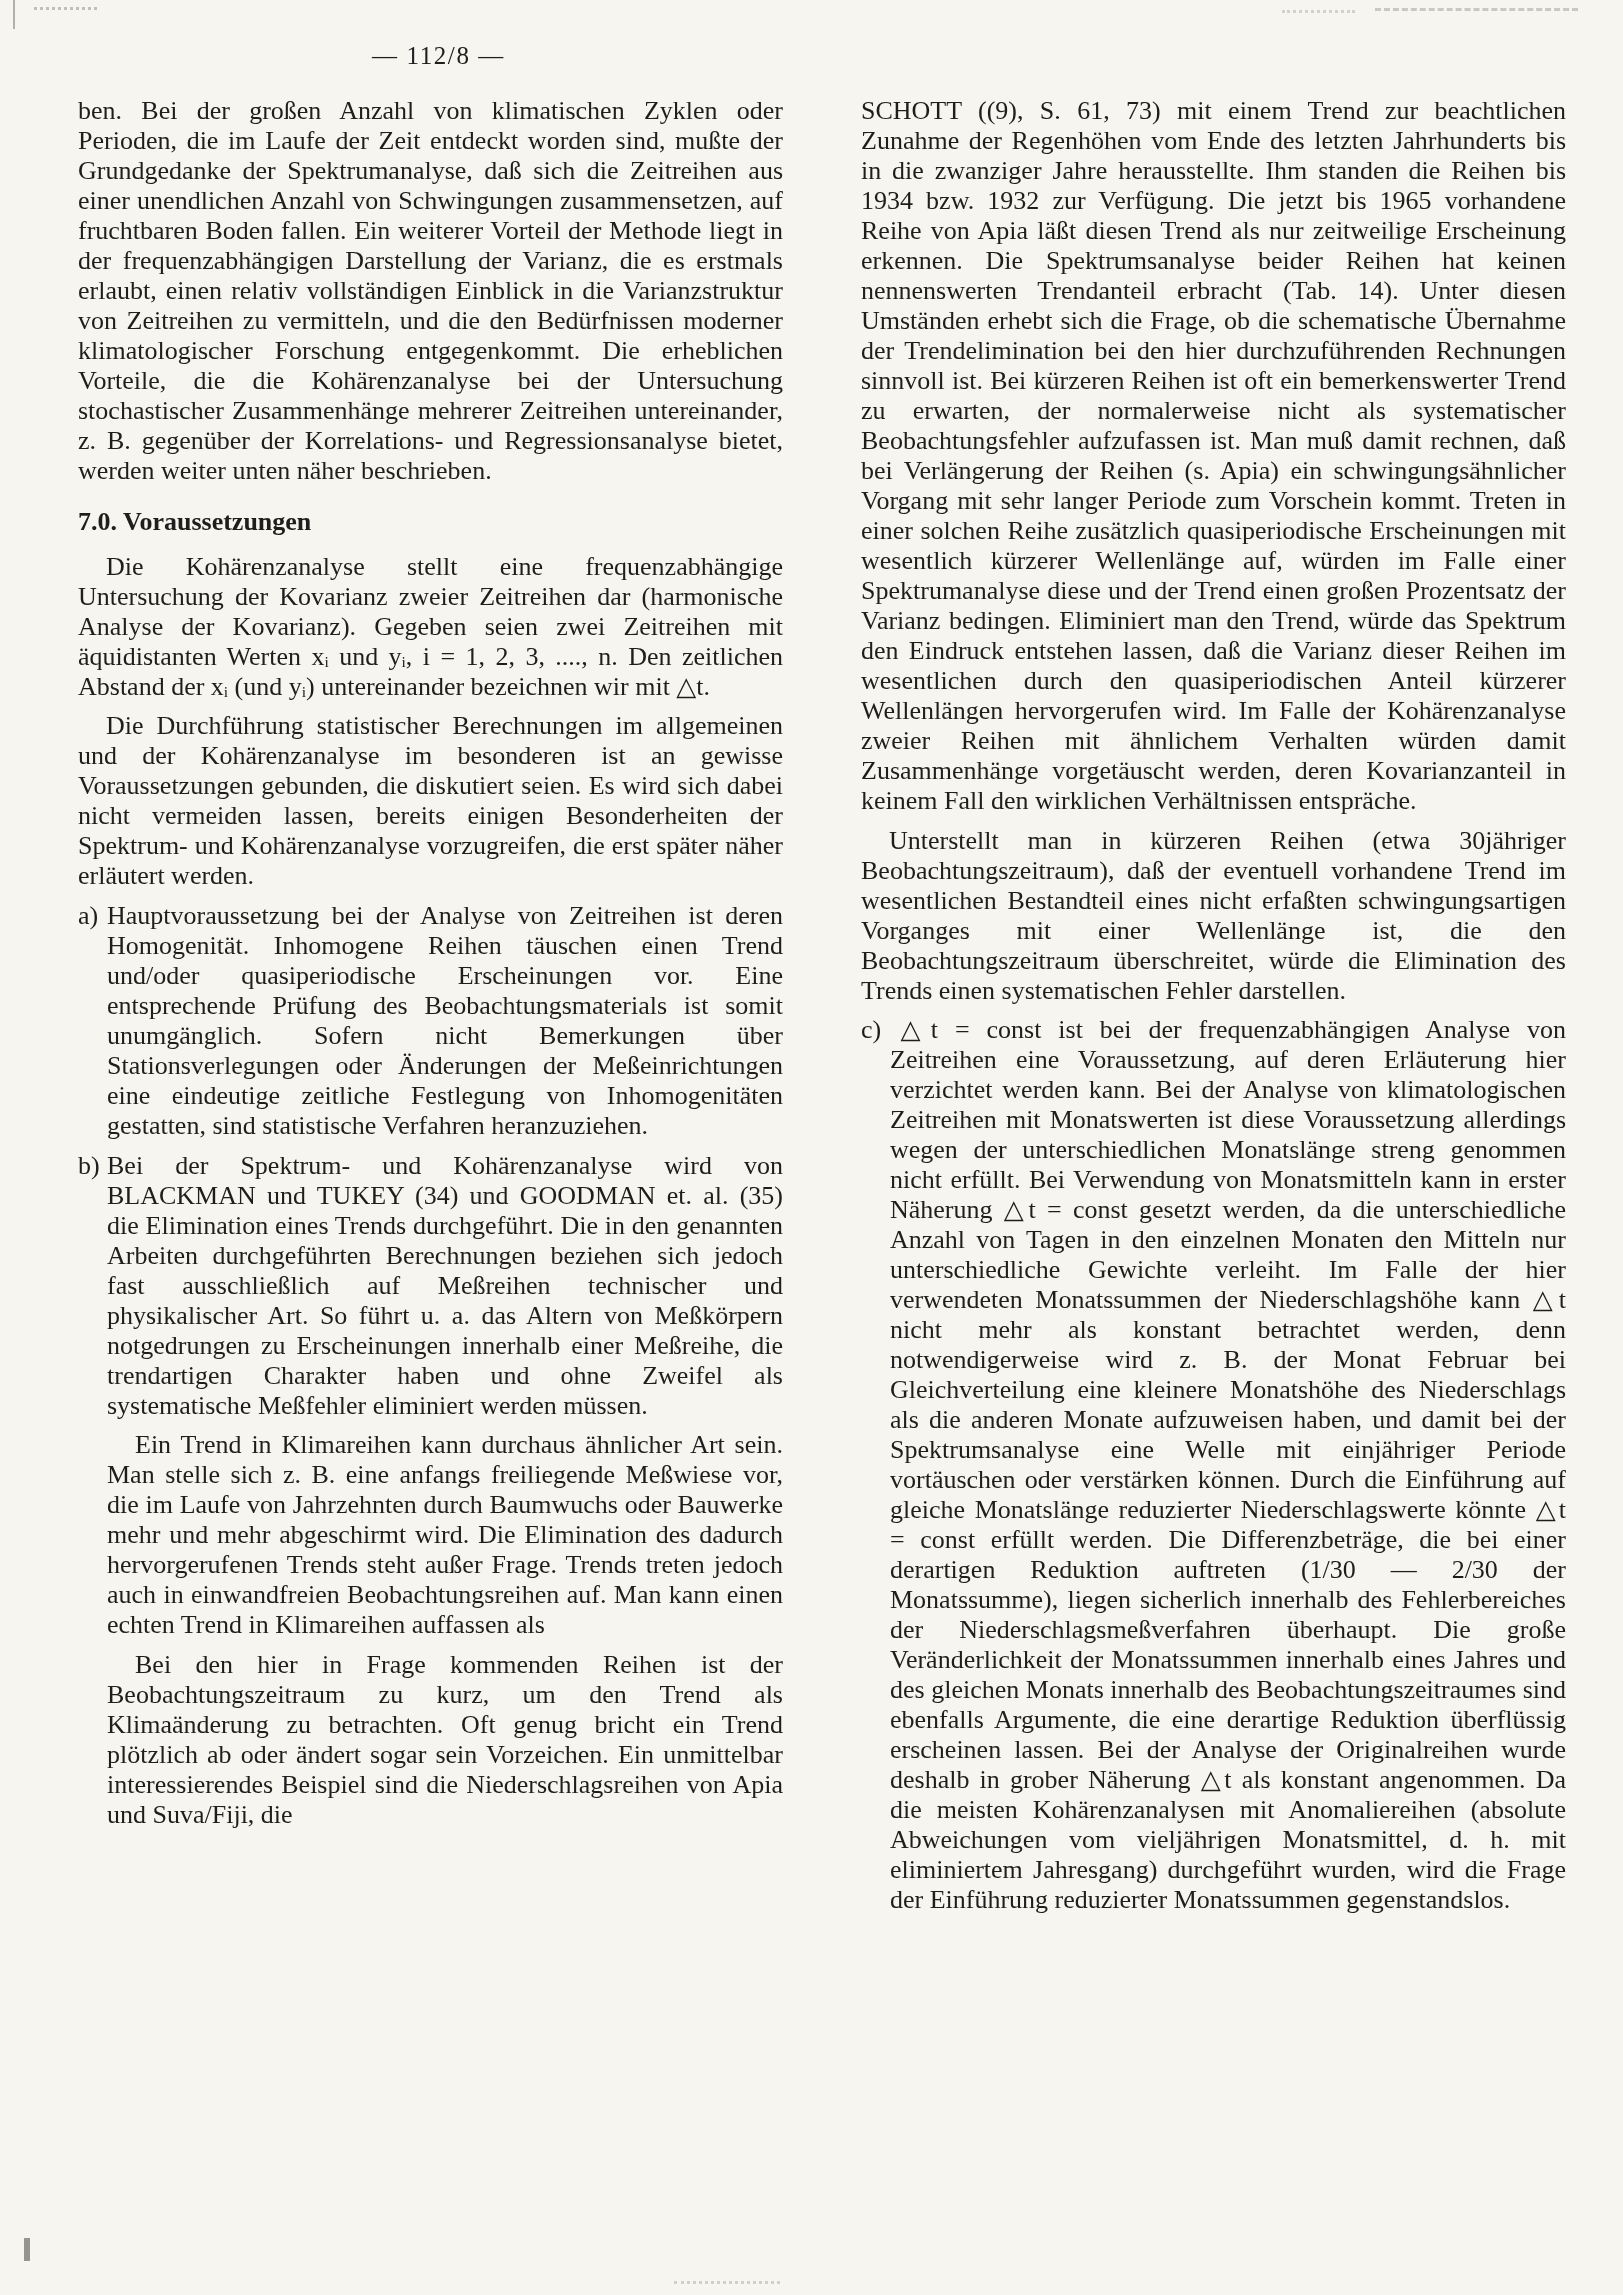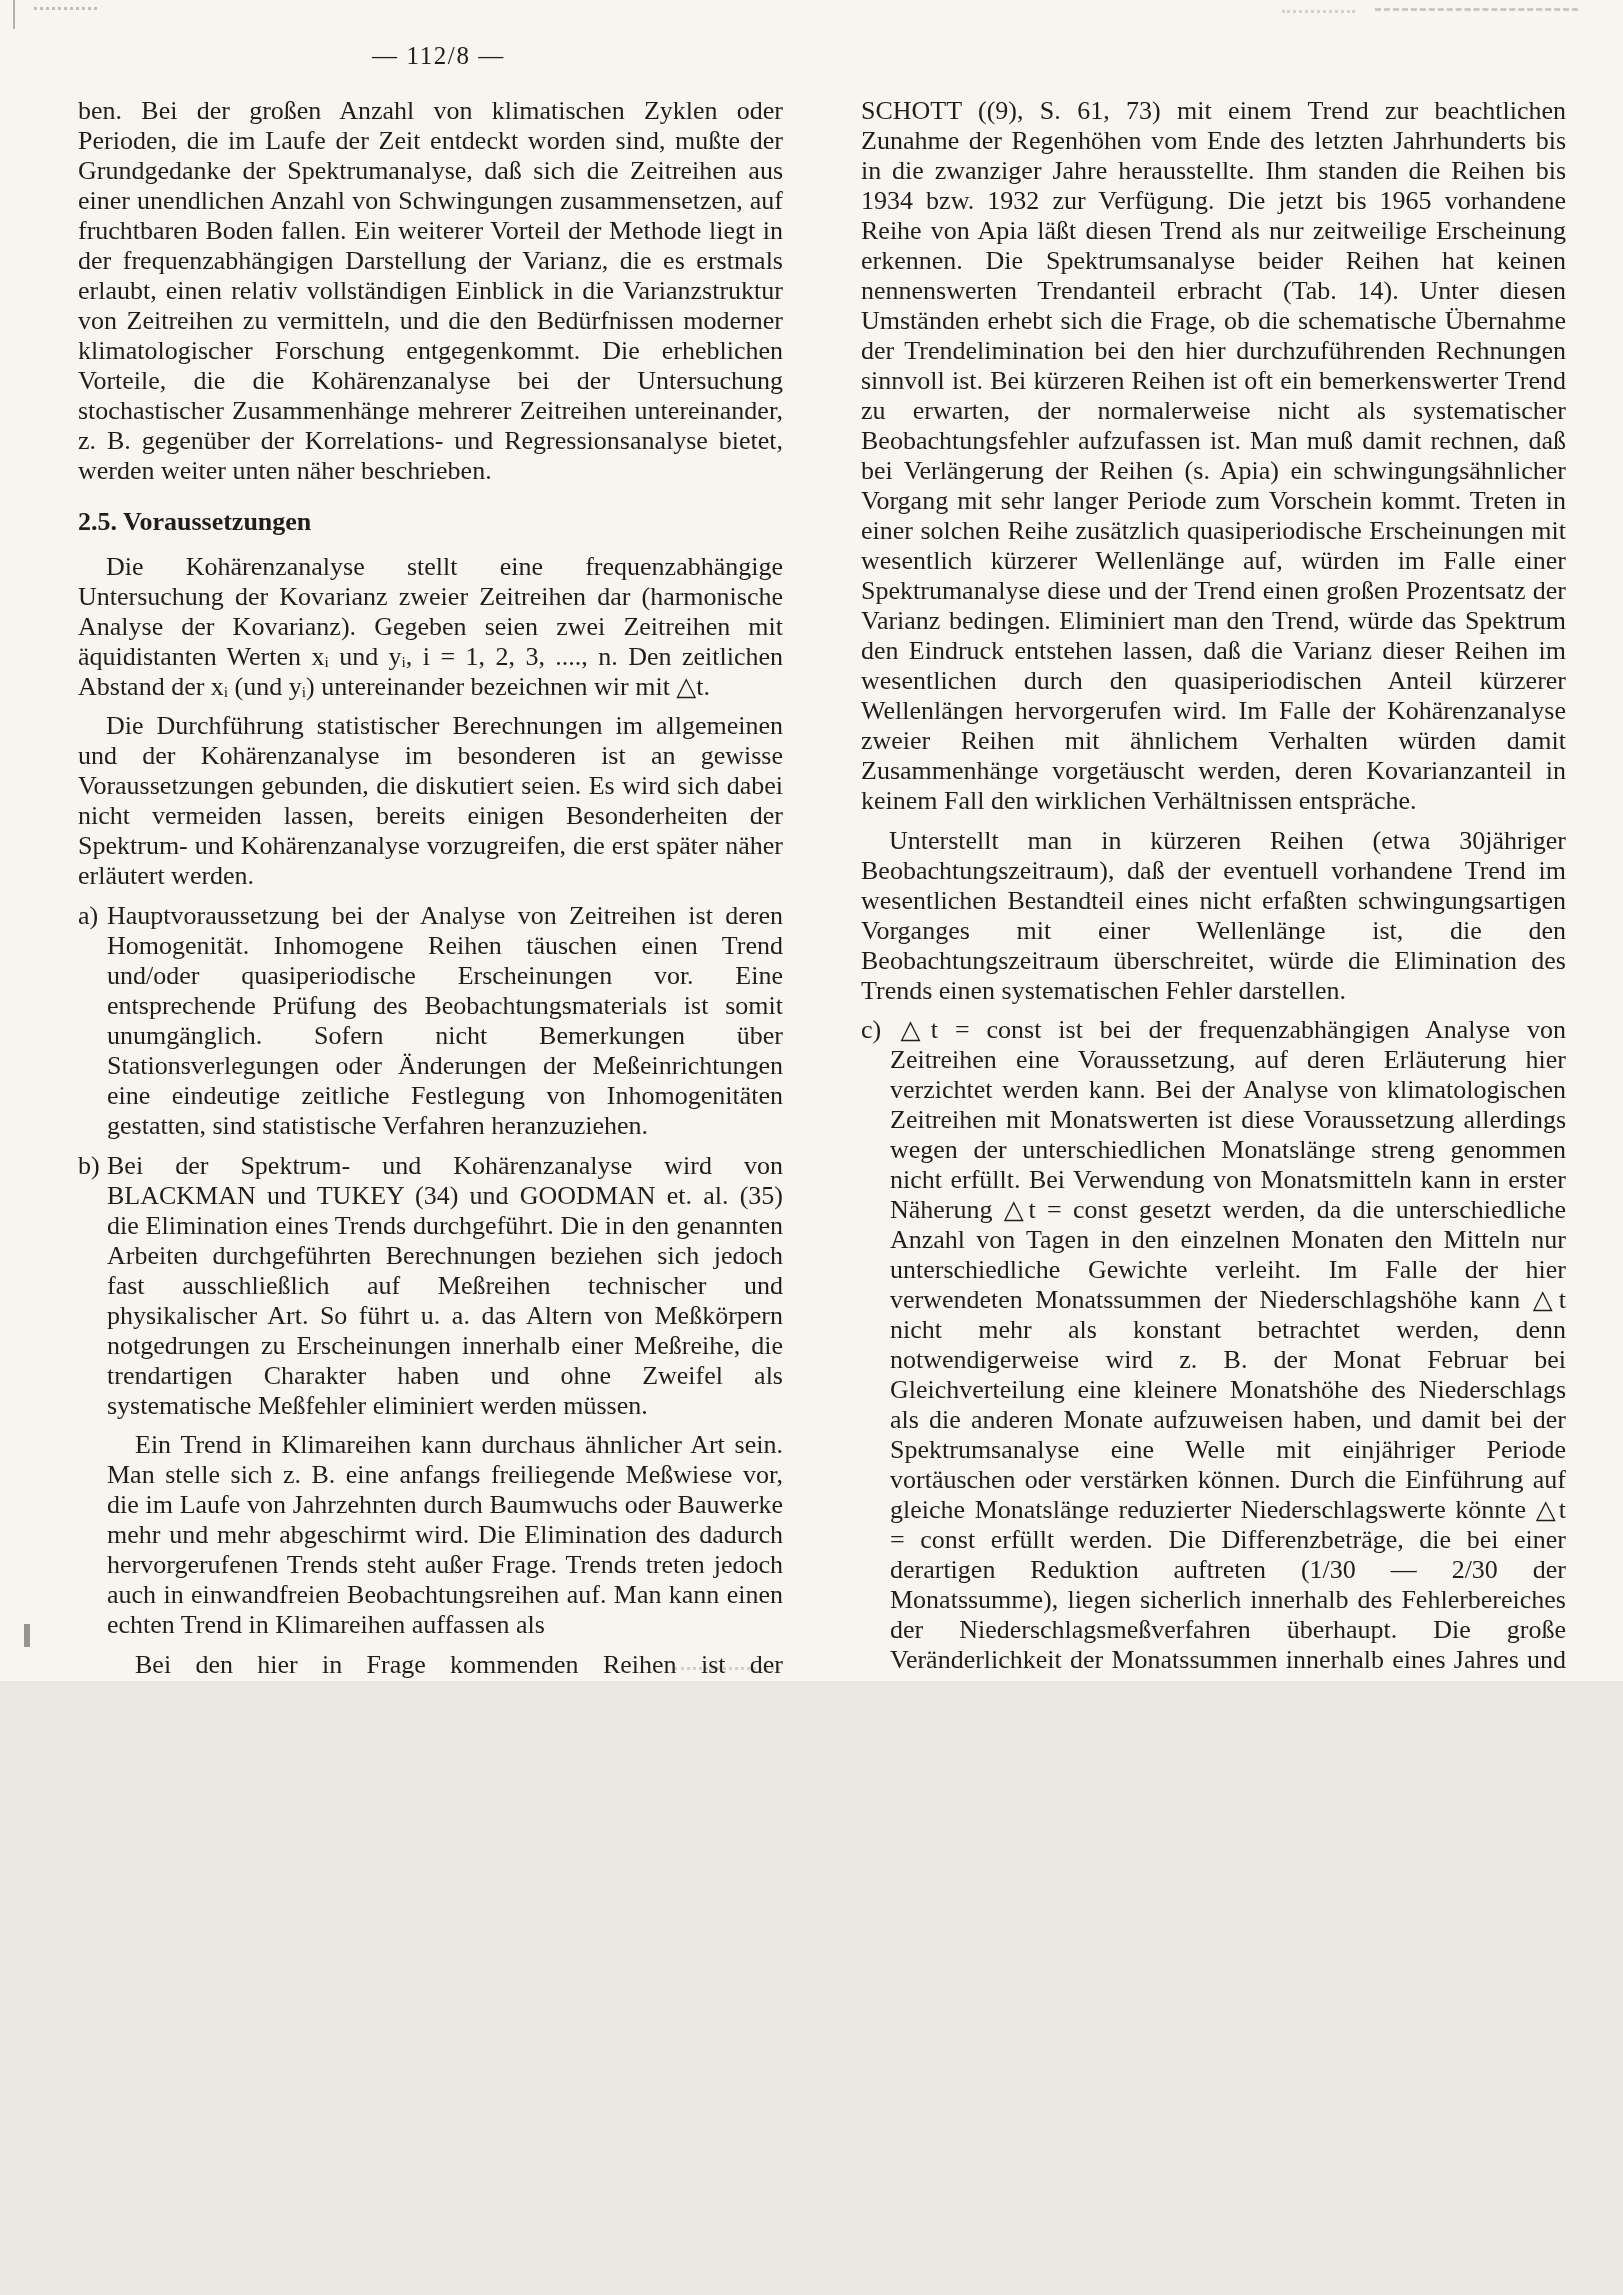--- a/index.html
+++ b/index.html
@@ -4,21 +4,21 @@
 <style>
   * { margin: 0; padding: 0; box-sizing: border-box; }
   html, body { width: 1623px; height: 2295px; }
   body {
     background: #e9e7e2;
     font-family: "Liberation Serif", "DejaVu Serif", serif;
   }
   .page {
     position: relative;
     width: 1623px;
-    height: 1681px;
+    height: 2295px;
     background: #f7f5f0;
     color: #1f1e1c;
     overflow: hidden;
   }
   .page-number {
     position: absolute;
     top: 42px;
     left: 325px;
     width: 227px;
     text-align: center;
@@ -74,21 +74,21 @@
   <div class="artifact art-topright-dash"></div>
   <div class="artifact art-topright-dots"></div>
   <div class="artifact art-bottom-mark"></div>
   <div class="artifact art-bottom-dots"></div>
 
   <div class="page-number">— 112/8 —</div>
 
   <div class="columns">
     <div class="column">
         <p class="para">ben. Bei der großen Anzahl von klimatischen Zyklen oder Perioden, die im Laufe der Zeit entdeckt worden sind, mußte der Grundgedanke der Spektrumanalyse, daß sich die Zeitreihen aus einer unendlichen Anzahl von Schwingungen zusammensetzen, auf fruchtbaren Boden fallen. Ein weiterer Vorteil der Methode liegt in der frequenzabhängigen Darstellung der Varianz, die es erstmals erlaubt, einen relativ vollständigen Einblick in die Varianzstruktur von Zeitreihen zu vermitteln, und die den Bedürfnissen moderner klimatologischer Forschung entgegenkommt. Die erheblichen Vorteile, die die Kohärenzanalyse bei der Untersuchung stochastischer Zusammenhänge mehrerer Zeitreihen untereinander, z. B. gegenüber der Korrelations- und Regressionsanalyse bietet, werden weiter unten näher beschrieben.</p>
-        <h2 class="heading">2.5. Voraussetzungen</h2>
+        <h2 class="heading">7.0. Voraussetzungen</h2>
         <p class="para first-indent">Die Kohärenzanalyse stellt eine frequenzabhängige Untersuchung der Kovarianz zweier Zeitreihen dar (harmonische Analyse der Kovarianz). Gegeben seien zwei Zeitreihen mit äquidistanten Werten xᵢ und yᵢ, i = 1, 2, 3, ...., n. Den zeitlichen Abstand der xᵢ (und yᵢ) untereinander bezeichnen wir mit △t.</p>
         <p class="para first-indent">Die Durchführung statistischer Berechnungen im allgemeinen und der Kohärenzanalyse im besonderen ist an gewisse Voraussetzungen gebunden, die diskutiert seien. Es wird sich dabei nicht vermeiden lassen, bereits einigen Besonderheiten der Spektrum- und Kohärenzanalyse vorzugreifen, die erst später näher erläutert werden.</p>
         <p class="para hang"><span class="label">a)</span>Hauptvoraussetzung bei der Analyse von Zeitreihen ist deren Homogenität. Inhomogene Reihen täuschen einen Trend und/oder quasiperiodische Erscheinungen vor. Eine entsprechende Prüfung des Beobachtungsmaterials ist somit unumgänglich. Sofern nicht Bemerkungen über Stationsverlegungen oder Änderungen der Meßeinrichtungen eine eindeutige zeitliche Festlegung von Inhomogenitäten gestatten, sind statistische Verfahren heranzuziehen.</p>
         <p class="para hang"><span class="label">b)</span>Bei der Spektrum- und Kohärenzanalyse wird von BLACKMAN und TUKEY (34) und GOODMAN et. al. (35) die Elimination eines Trends durchgeführt. Die in den genannten Arbeiten durchgeführten Berechnungen beziehen sich jedoch fast ausschließlich auf Meßreihen technischer und physikalischer Art. So führt u. a. das Altern von Meßkörpern notgedrungen zu Erscheinungen innerhalb einer Meßreihe, die trendartigen Charakter haben und ohne Zweifel als systematische Meßfehler eliminiert werden müssen.</p>
         <p class="para first-indent nested">Ein Trend in Klimareihen kann durchaus ähnlicher Art sein. Man stelle sich z. B. eine anfangs freiliegende Meßwiese vor, die im Laufe von Jahrzehnten durch Baumwuchs oder Bauwerke mehr und mehr abgeschirmt wird. Die Elimination des dadurch hervorgerufenen Trends steht außer Frage. Trends treten jedoch auch in einwandfreien Beobachtungsreihen auf. Man kann einen echten Trend in Klimareihen auffassen als</p>
         <p class="para first-indent nested">Bei den hier in Frage kommenden Reihen ist der Beobachtungszeitraum zu kurz, um den Trend als Klimaänderung zu betrachten. Oft genug bricht ein Trend plötzlich ab oder ändert sogar sein Vorzeichen. Ein unmittelbar interessierendes Beispiel sind die Niederschlagsreihen von Apia und Suva/Fiji, die</p>
       </div>
     <div class="column">
         <p class="para">SCHOTT ((9), S. 61, 73) mit einem Trend zur beachtlichen Zunahme der Regenhöhen vom Ende des letzten Jahrhunderts bis in die zwanziger Jahre herausstellte. Ihm standen die Reihen bis 1934 bzw. 1932 zur Verfügung. Die jetzt bis 1965 vorhandene Reihe von Apia läßt diesen Trend als nur zeitweilige Erscheinung erkennen. Die Spektrumsanalyse beider Reihen hat keinen nennenswerten Trendanteil erbracht (Tab. 14). Unter diesen Umständen erhebt sich die Frage, ob die schematische Übernahme der Trendelimination bei den hier durchzuführenden Rechnungen sinnvoll ist. Bei kürzeren Reihen ist oft ein bemerkenswerter Trend zu erwarten, der normalerweise nicht als systematischer Beobachtungsfehler aufzufassen ist. Man muß damit rechnen, daß bei Verlängerung der Reihen (s. Apia) ein schwingungsähnlicher Vorgang mit sehr langer Periode zum Vorschein kommt. Treten in einer solchen Reihe zusätzlich quasiperiodische Erscheinungen mit wesentlich kürzerer Wellenlänge auf, würden im Falle einer Spektrumanalyse diese und der Trend einen großen Prozentsatz der Varianz bedingen. Eliminiert man den Trend, würde das Spektrum den Eindruck entstehen lassen, daß die Varianz dieser Reihen im wesentlichen durch den quasiperiodischen Anteil kürzerer Wellenlängen hervorgerufen wird. Im Falle der Kohärenzanalyse zweier Reihen mit ähnlichem Verhalten würden damit Zusammenhänge vorgetäuscht werden, deren Kovarianzanteil in keinem Fall den wirklichen Verhältnissen entspräche.</p>
         <p class="para first-indent">Unterstellt man in kürzeren Reihen (etwa 30jähriger Beobachtungszeitraum), daß der eventuell vorhandene Trend im wesentlichen Bestandteil eines nicht erfaßten schwingungsartigen Vorganges mit einer Wellenlänge ist, die den Beobachtungszeitraum überschreitet, würde die Elimination des Trends einen systematischen Fehler darstellen.</p>

